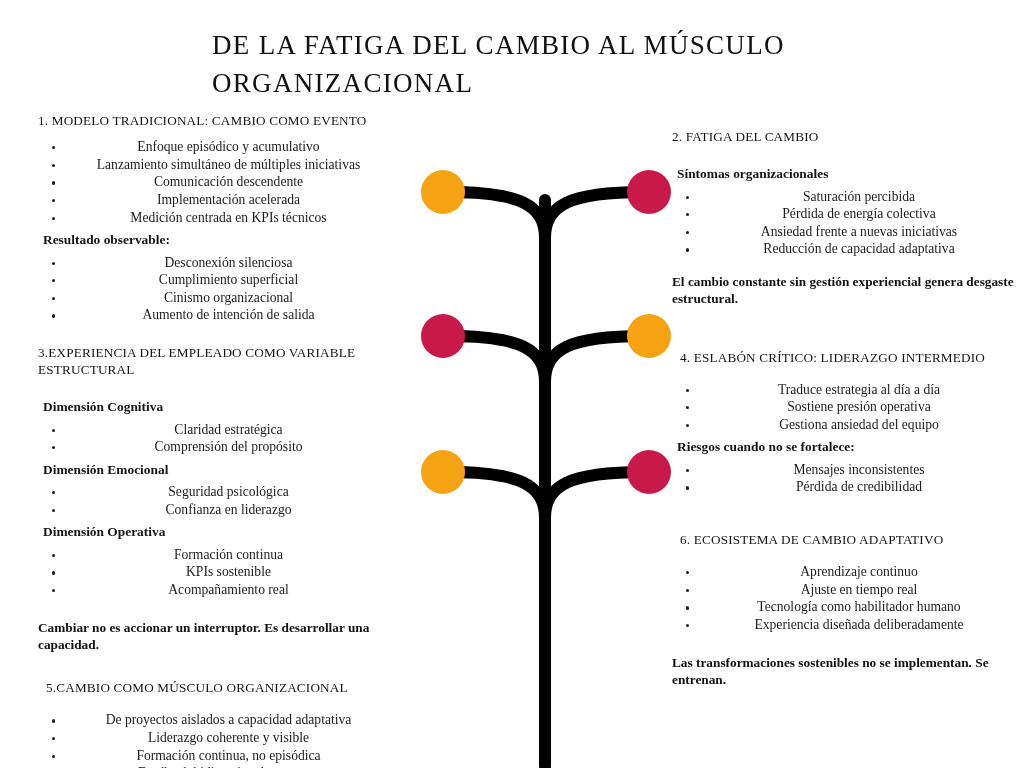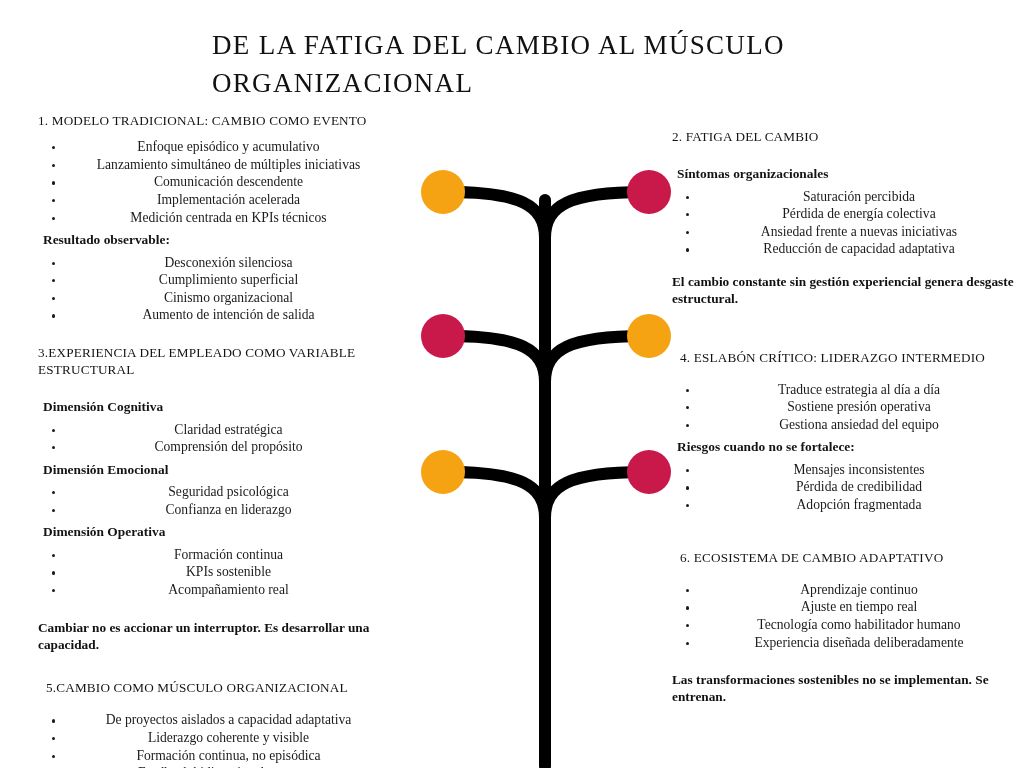--- a/index.html
+++ b/index.html
@@ -230,21 +230,20 @@
     <div class="spacer-md"></div>
     <ul class="bullets">
       <li>Traduce estrategia al día a día</li>
       <li>Sostiene presión operativa</li>
       <li>Gestiona ansiedad del equipo</li>
     </ul>
     <div class="sub-heading">Riesgos cuando no se fortalece:</div>
     <ul class="bullets">
       <li>Mensajes inconsistentes</li>
       <li>Pérdida de credibilidad</li>
-      <li>Adopción fragmentada</li>
     </ul>
   </div>
 
   <div class="spacer-xl"></div>
   <div class="spacer-sm"></div>
 
   <div class="section">
     <h2 class="section-heading indented">6. ECOSISTEMA DE CAMBIO ADAPTATIVO</h2>
     <div class="spacer-md"></div>
     <ul class="bullets">

